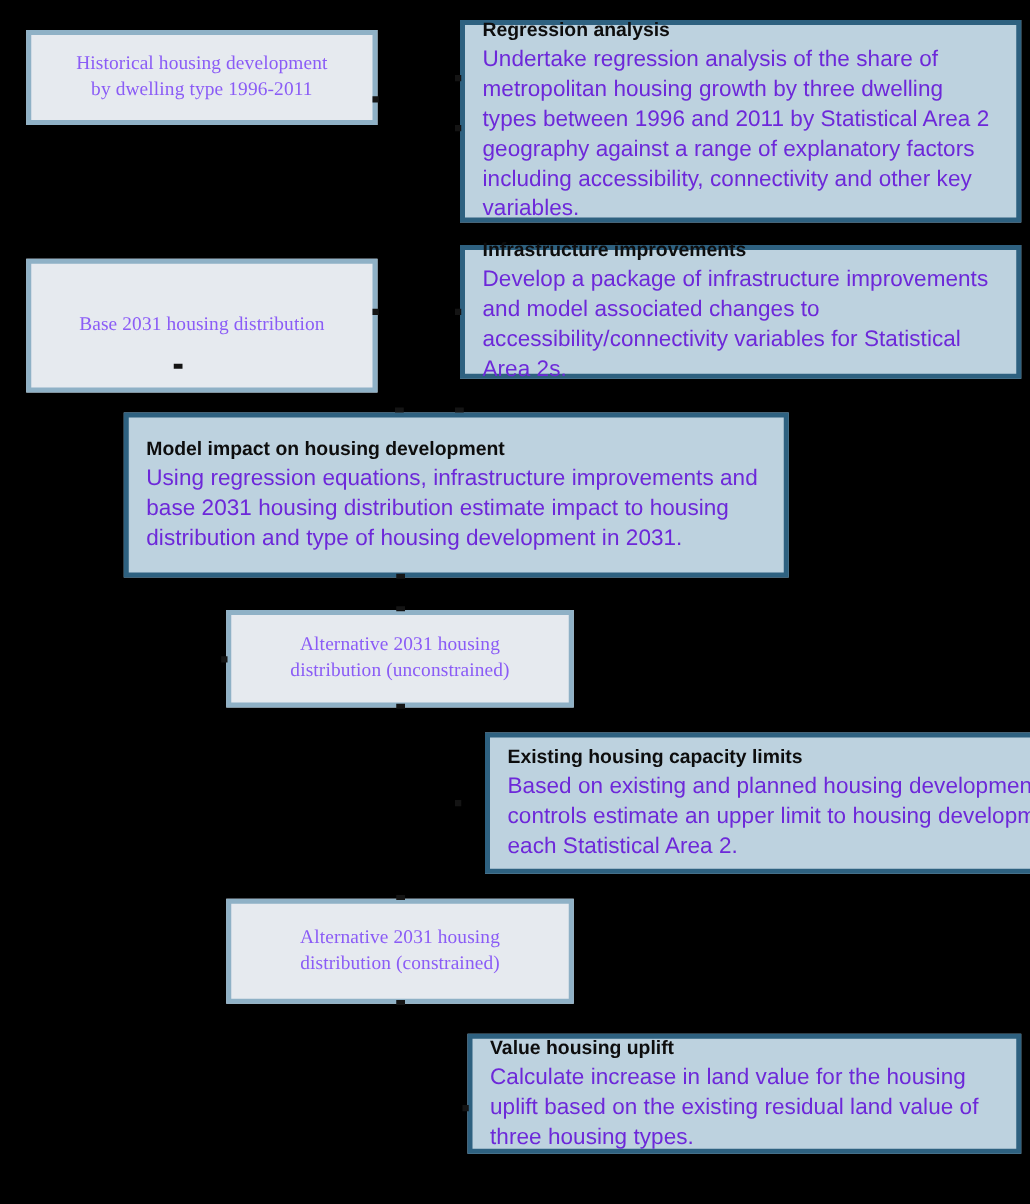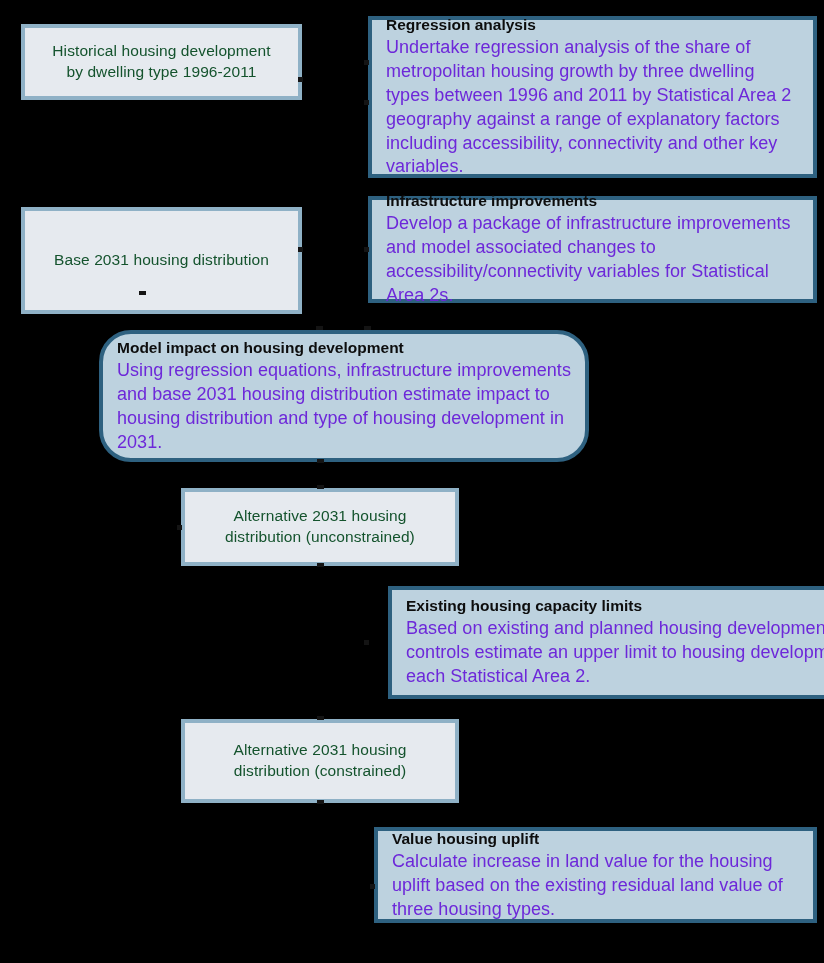--- a/index.html
+++ b/index.html
@@ -44,22 +44,23 @@
     align-items: center;
     justify-content: center;
     text-align: center;
     padding: 2px 8px;
     box-sizing: border-box;
   }
   .node.light .desc {
     font-size: 15.5px;
     line-height: 1.35;
     letter-spacing: 0.1px;
-    color: #14532d;
+    color: #8b5cf6;
     white-space: pre-line;
+    font-family: Liberation Serif, serif;
   }
 
   
   .node.process {
     background: #bdd2df;
     border: 4px solid #2e6180;
   }
   .node.process .node-body {
     width: 100%;
     height: 100%;
@@ -142,21 +143,21 @@
     </div>
   </div>
 
   <div class="node process" style="left:368px; top:196px; width:449px; height:107px;">
     <div class="node-body">
       <div class="title">Infrastructure improvements</div>
       <div class="desc">Develop  a package of infrastructure improvements  and model associated  changes to accessibility/connectivity variables  for Statistical Area 2s.</div>
     </div>
   </div>
 
-  <div class="node process" style="left:99px; top:330px; width:490px; height:132px;border-radius:32px;">
+  <div class="node process" style="left:99px; top:330px; width:532px; height:132px;">
     <div class="node-body">
       <div class="title">Model impact on housing development</div>
       <div class="desc">Using regression equations, infrastructure improvements  and base 2031 housing distribution estimate  impact to housing distribution  and type of housing  development  in 2031.</div>
     </div>
   </div>
 
   <div class="node light" style="left:181px; top:488px; width:278px; height:78px;">
     <div class="node-body">
 
       <div class="desc">Alternative  2031 housing

